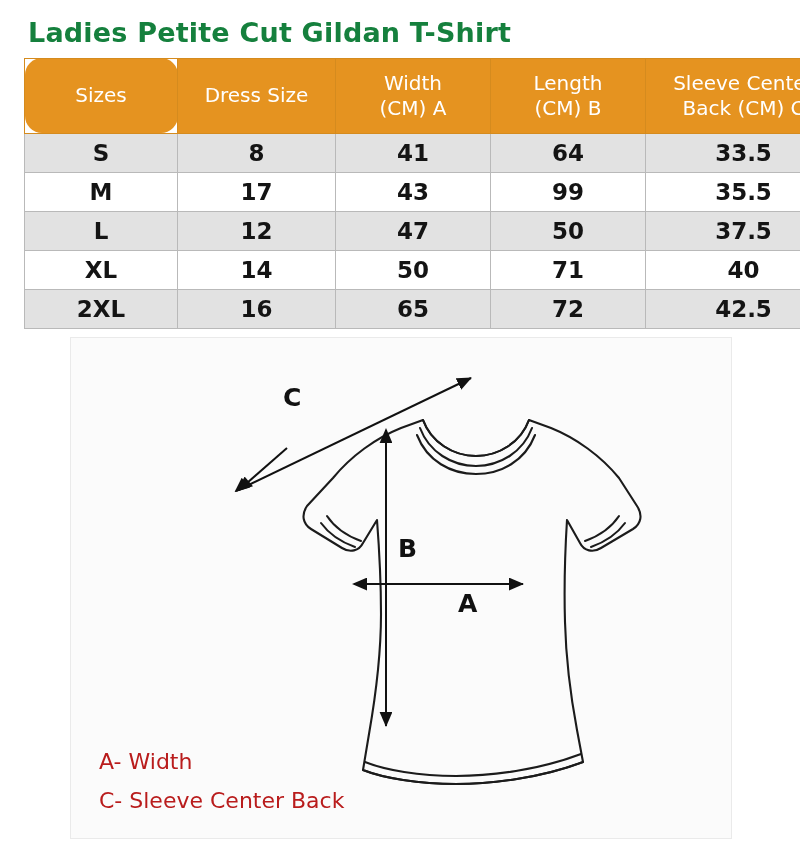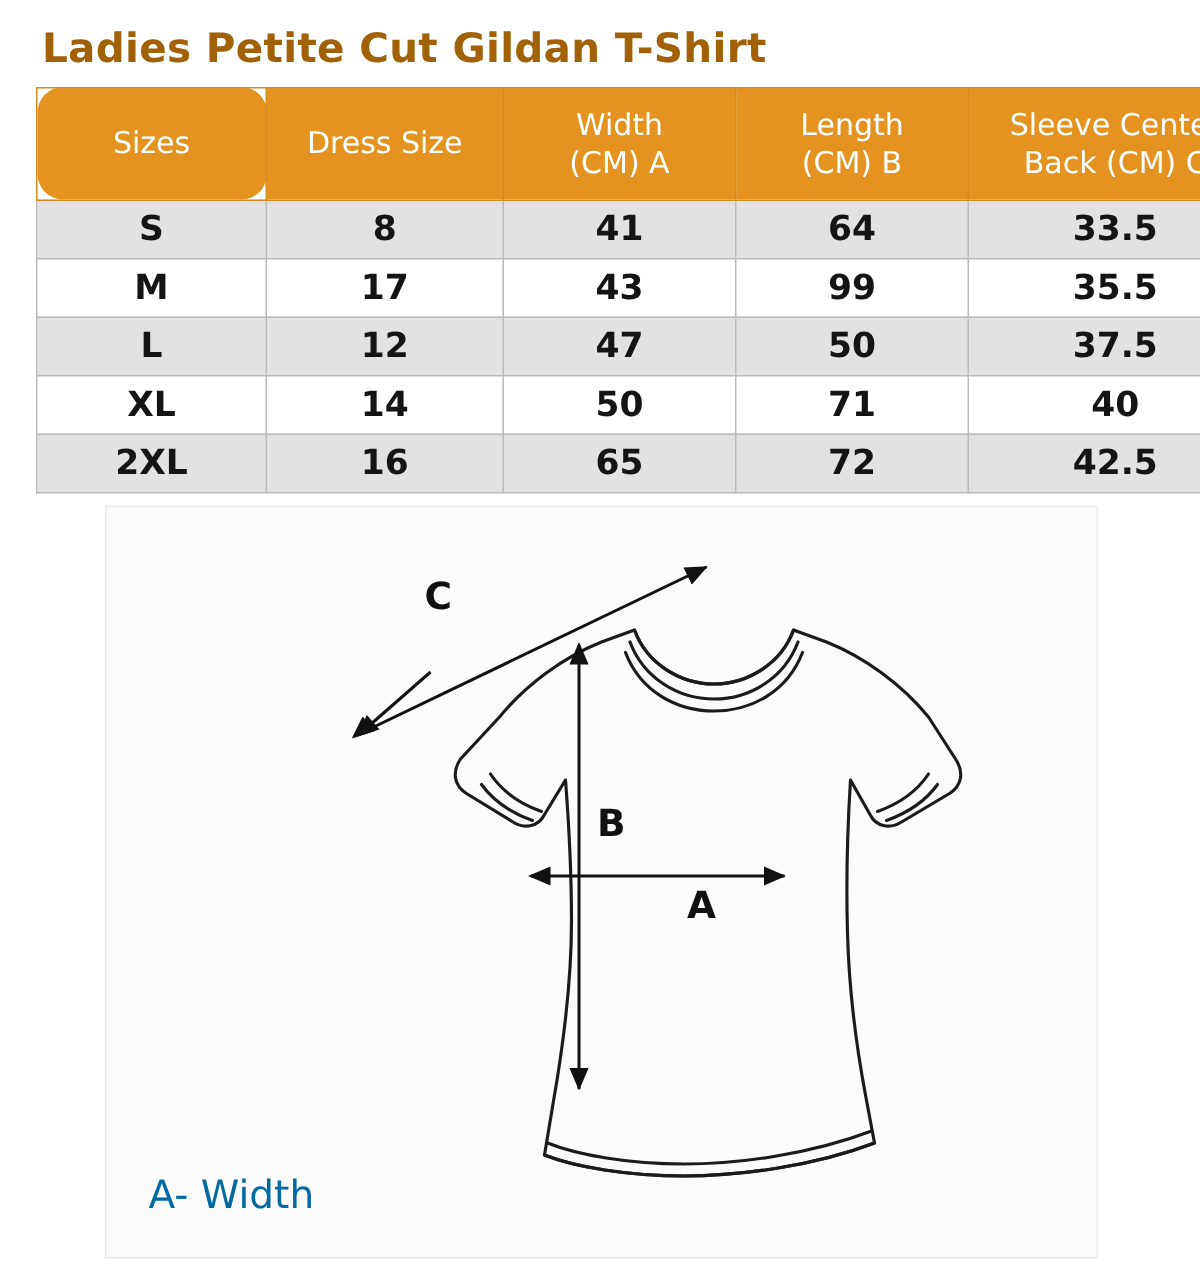--- a/index.html
+++ b/index.html
@@ -21,21 +21,21 @@
     position: relative;
     box-sizing: border-box;
   }
 
   
   .title {
     font-size: 27px;
     font-weight: 700;
     letter-spacing: 0.2px;
     padding: 18px 0 10px 28px;
-    color: #a16207;
+    color: #15803d;
     line-height: 1.1;
   }
 
   
   .table-wrap {
     padding: 0 22px 0 24px;
   }
   table.size-table {
     border-collapse: collapse;
     width: 752px;
@@ -90,23 +90,23 @@
   .diagram-svg {
     display: block;
     width: 660px;
     height: 500px;
   }
 
   .legend {
     position: absolute;
     left: 28px;
     bottom: 18px;
-    font-size: 26px;
+    font-size: 22px;
     line-height: 1.75;
-    color: #0369a1;
+    color: #b91c1c;
     font-family: "DejaVu Sans", sans-serif;
   }
   .legend div { white-space: nowrap; }
 </style>
 </head>
 <body>
 
 <div class="page">
 
   <div class="title">Ladies Petite Cut Gildan T-Shirt</div>
@@ -243,16 +243,17 @@
       <text x="327" y="219" font-family="DejaVu Sans, sans-serif" font-size="25" font-weight="700" fill="#111111">B</text>
 
       <g stroke="#111111" stroke-width="2" fill="none">
         <line x1="283" y1="246" x2="452" y2="246" marker-start="url(#arrowStart)" marker-end="url(#arrowEnd)"></line>
       </g>
       <text x="387" y="274" font-family="DejaVu Sans, sans-serif" font-size="25" font-weight="700" fill="#111111">A</text>
     </svg>
 
     <div class="legend">
       <div>A- Width</div>
+      <div>C- Sleeve Center Back</div>
     </div>
   </div>
 
 </div>
 
 </body></html>

